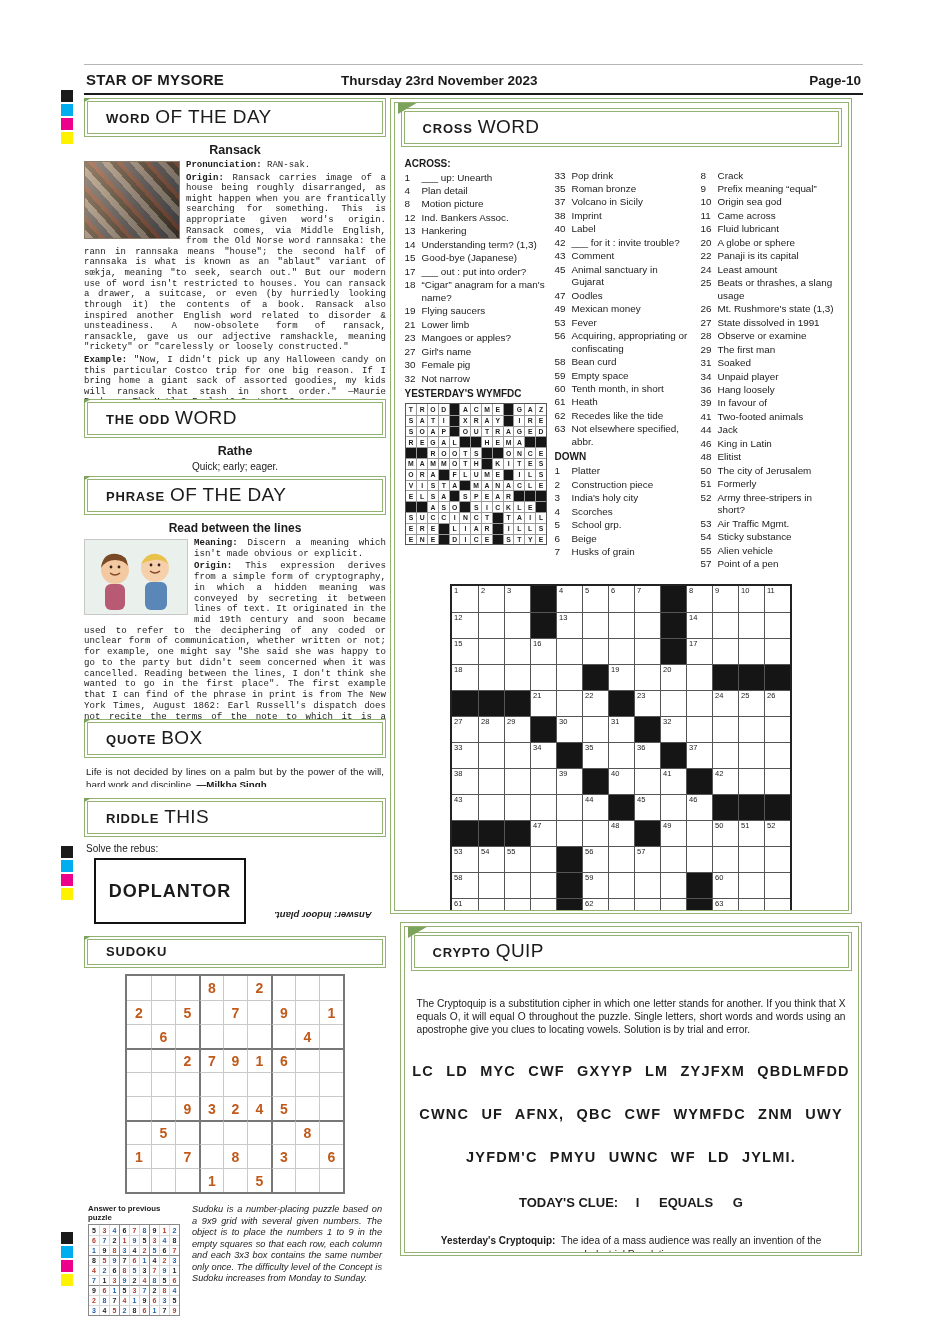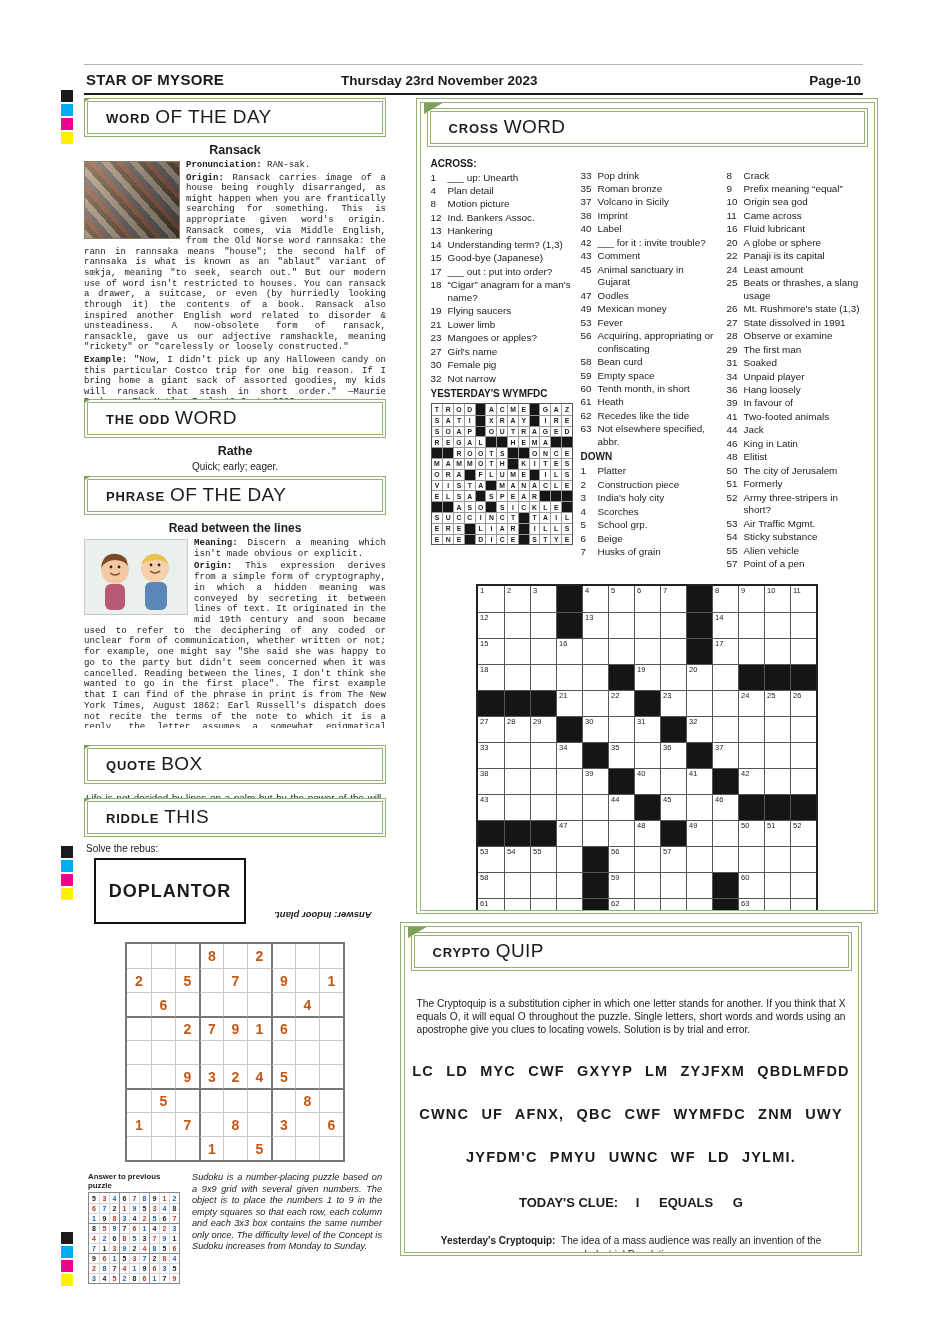--- a/index.html
+++ b/index.html
@@ -27,21 +27,21 @@
   .flag{position:absolute;left:-4px;top:-8px;width:0;height:0;
     border-left:22px solid #7ca35b;border-bottom:13px solid transparent;}
   .t-strong{font-weight:bold;font-size:13px;letter-spacing:.8px;}
   .t-light{font-size:19px;letter-spacing:.4px;font-weight:400;}
 
   
   .sec{position:absolute;left:84px;width:302px;overflow:hidden;}
   #sec-wod{top:98px;height:301px;}
   #sec-odd{top:399px;height:75px;}
   #sec-phrase{top:476px;height:252px;}
-  #sec-quote{top:745px;height:68px;}
+  #sec-quote{top:719px;height:68px;}
   #sec-riddle{top:798px;height:137px;}
   #sec-sudoku{top:936px;height:382px;}
 
   .bodytext{font-size:9px;line-height:1.18;text-align:justify;}
   .bodytext p{margin:0 0 2px;font-family:Liberation Mono, monospace;}
   .lbl{font-weight:bold;}
   .wod-word{text-align:center;font-weight:bold;font-size:12.5px;margin:1px 0 3px;}
   .photo{float:left;width:96px;height:78px;margin:1px 6px 2px 0;border:1px solid #8a7a66;
     background:
       linear-gradient(115deg,#b49c80 0%,#937e66 28%,#6f5d4b 55%,#544738 80%,#3e342a 100%);
@@ -71,21 +71,21 @@
   #sudoku-answer{display:grid;grid-template-columns:repeat(9,10px);grid-auto-rows:10px;border:1px solid #888;width:max-content;}
   .suda-cell{border-left:1px solid #d9d9d9;border-top:1px solid #d9d9d9;display:flex;align-items:center;
     justify-content:center;font-size:7px;font-weight:bold;}
   .suda-cell.c0{border-left:none;} .suda-cell.r0{border-top:none;}
   .suda-cell.bl2{border-left:1px solid #888;} .suda-cell.bt2{border-top:1px solid #888;}
   .sud-note{font-size:9.2px;line-height:1.25;text-align:justify;flex:1;font-style:italic;}
 
   
   .gbox{position:absolute;border:1.5px solid #93b271;padding:2.5px;background:#fff;}
   .gbox-in{border:1px solid #93b271;width:100%;height:100%;overflow:hidden;background:#fff;}
-  #box-crossword{left:416px;top:98px;width:462px;height:816px;}
+  #box-crossword{left:390px;top:98px;width:462px;height:816px;}
   #box-cryptoquip{left:400px;top:922px;width:462px;height:334px;}
   .box-head{margin:5px 6px 2px;}
 
   
   .xw-cols{display:flex;gap:9px;padding:6px 10px 0;}
   .xw-col{width:141px;}
   .clue{display:flex;font-size:9.9px;line-height:1.26;margin-bottom:1px;}
   .clue-n{flex:none;width:17px;}
   .clue-t{flex:1;}
   .xw-label{font-weight:bold;font-size:10px;margin:3px 0 3px;}
@@ -227,20 +227,27 @@
       <span class="t-strong">RIDDLE</span>
       <span class="t-light">THIS</span>
     </div>
   </div>
   <div class="riddle-prompt">Solve the rebus:</div>
   <div class="rebus-box">DOPLANTOR</div>
   <div class="riddle-answer">Answer: Indoor plant.</div>
 </div>
 
 <div class="sec" id="sec-sudoku">
+  <div class="sec-head">
+    <span class="flag"></span>
+    <div class="sec-head-in">
+      <span class="t-strong">SUDOKU</span>
+      <span class="t-light"></span>
+    </div>
+  </div>
   <div id="sudoku-grid">
       <div class="sud-cell c0 r0"></div>
       <div class="sud-cell r0"></div>
       <div class="sud-cell r0"></div>
       <div class="sud-cell r0 bl">8</div>
       <div class="sud-cell r0"></div>
       <div class="sud-cell r0">2</div>
       <div class="sud-cell r0 bl"></div>
       <div class="sud-cell r0"></div>
       <div class="sud-cell r0"></div>

